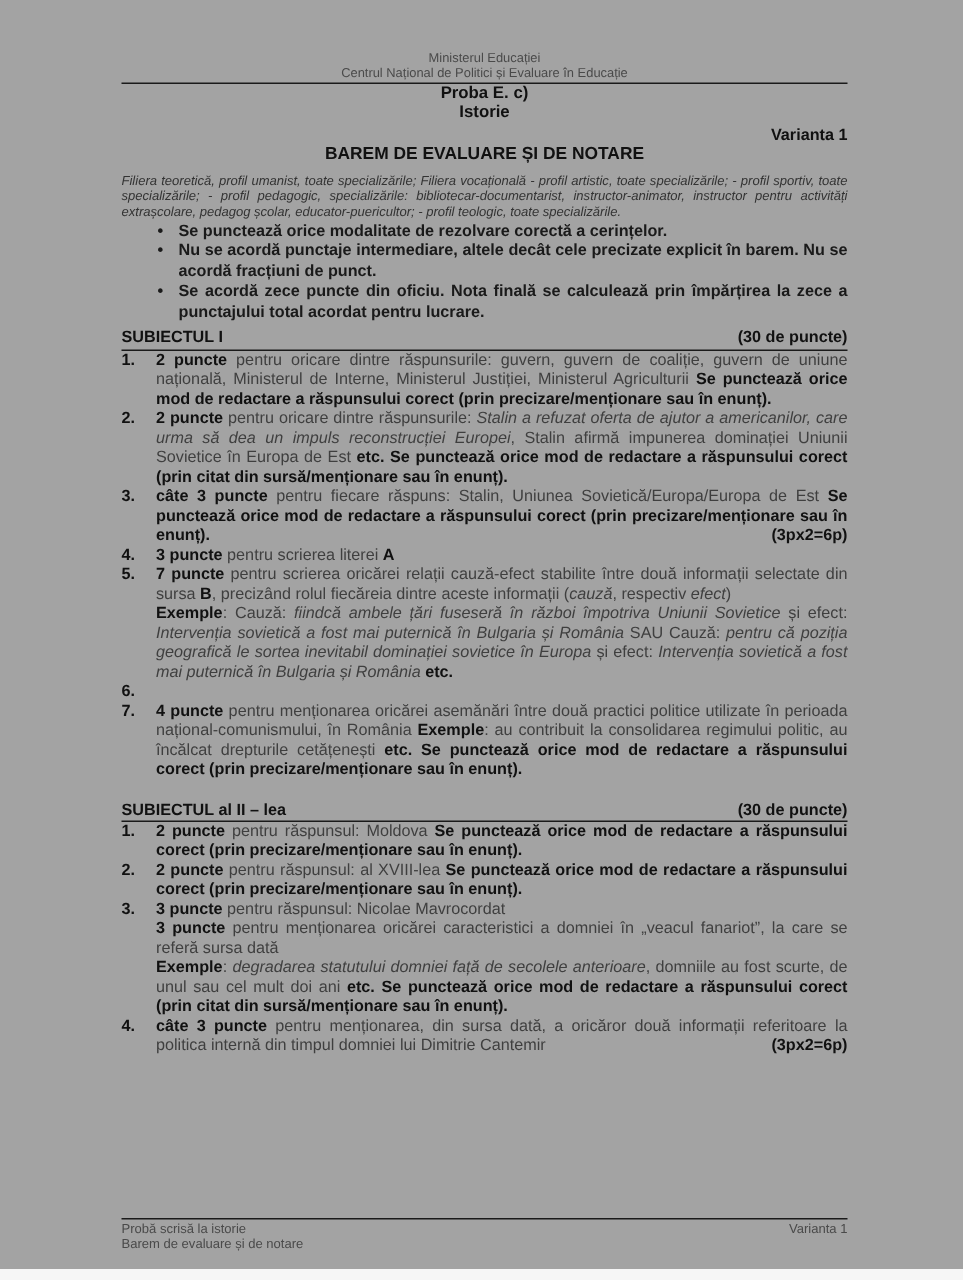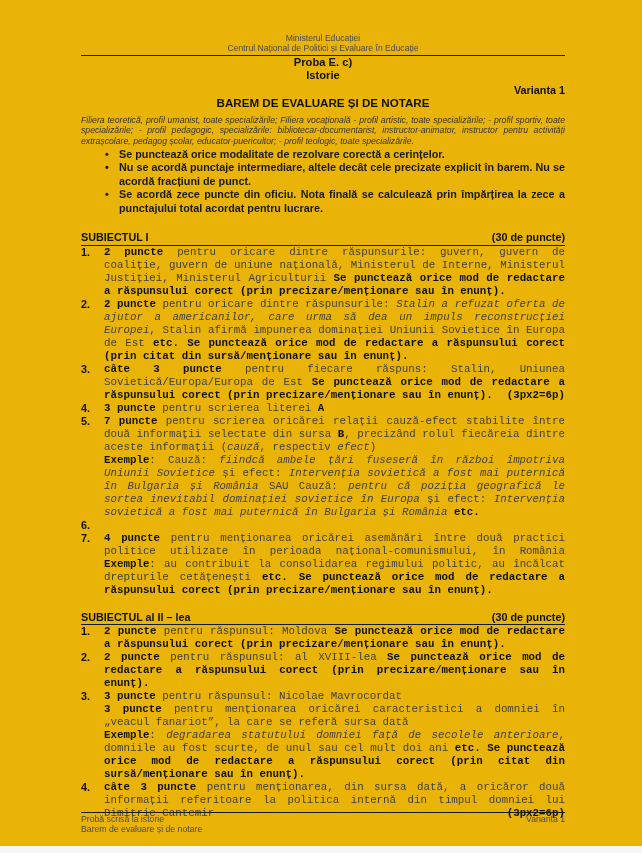--- a/index.html
+++ b/index.html
@@ -1,48 +1,48 @@
 <!DOCTYPE html>
 <html><head>
 <meta charset="utf-8">
 <style>
   html,body{margin:0;padding:0;background:#ffffff;}
   .page{
     position:relative;
     width:642px;height:853px;
-    background:#eab308;
+    background:#a3a3a3;
     font-family:"Liberation Sans", sans-serif;
     color:#3f3f3f;
     overflow:hidden;
   }
   .content{position:absolute;left:81px;top:33px;width:484px;}
   .ministry{text-align:center;font-size:8.6px;line-height:10px;color:#4a4a4a;}
   .header-rule{border-bottom:1.7px solid #1a1a1a;margin-top:2px;}
   .exam-title{margin-top:7px;text-align:center;font-weight:bold;font-size:12.6px;color:#111;}
   .proba-block{margin-top:0;text-align:center;font-weight:bold;font-size:11.2px;line-height:12.6px;color:#111;}
   .variant-line{margin-top:3px;text-align:right;font-weight:bold;font-size:10.8px;color:#111;}
   .barem-title{text-align:center;font-weight:bold;font-size:11.6px;color:#111;margin-top:0px;}
   .filiera{margin-top:6px;font-style:italic;font-size:8.7px;line-height:10.3px;text-align:justify;color:#333;}
   .bullets{margin-top:2px;margin-left:24px;}
   .bullet-item{
     position:relative;padding-left:14px;
     font-weight:bold;font-size:10.8px;line-height:13.4px;
     color:#1a1a1a;text-align:justify;
   }
   .bullet-item::before{content:"\2022";position:absolute;left:0;top:0;}
-  .sections{margin-top:16px;}
+  .sections{margin-top:4px;}
   .section + .section{margin-top:14px;}
   .sec-head{
     display:flex;justify-content:space-between;
     font-weight:bold;font-size:10.8px;line-height:13.5px;color:#111;
     border-bottom:1.6px solid #1a1a1a;
   }
   .item{display:flex;font-size:10.8px;line-height:13px;color:#3f3f3f;}
   .num{width:23px;flex:0 0 23px;font-weight:bold;color:#111;}
-  .body{flex:1;text-align:justify;font-family:Liberation Mono, monospace;}
+  .body{flex:1;text-align:justify;}
   .para{text-align:justify;}
   .rn{}
   .rb{font-weight:bold;color:#111;}
   .ri{font-style:italic;}
   .rscore{float:right;font-weight:bold;color:#111;}
   .footer{
     position:absolute;left:81px;top:812px;width:484px;
     border-top:1.8px solid #1a1a1a;padding-top:1px;
     font-size:8.7px;line-height:10.4px;color:#4a4a4a;
   }

